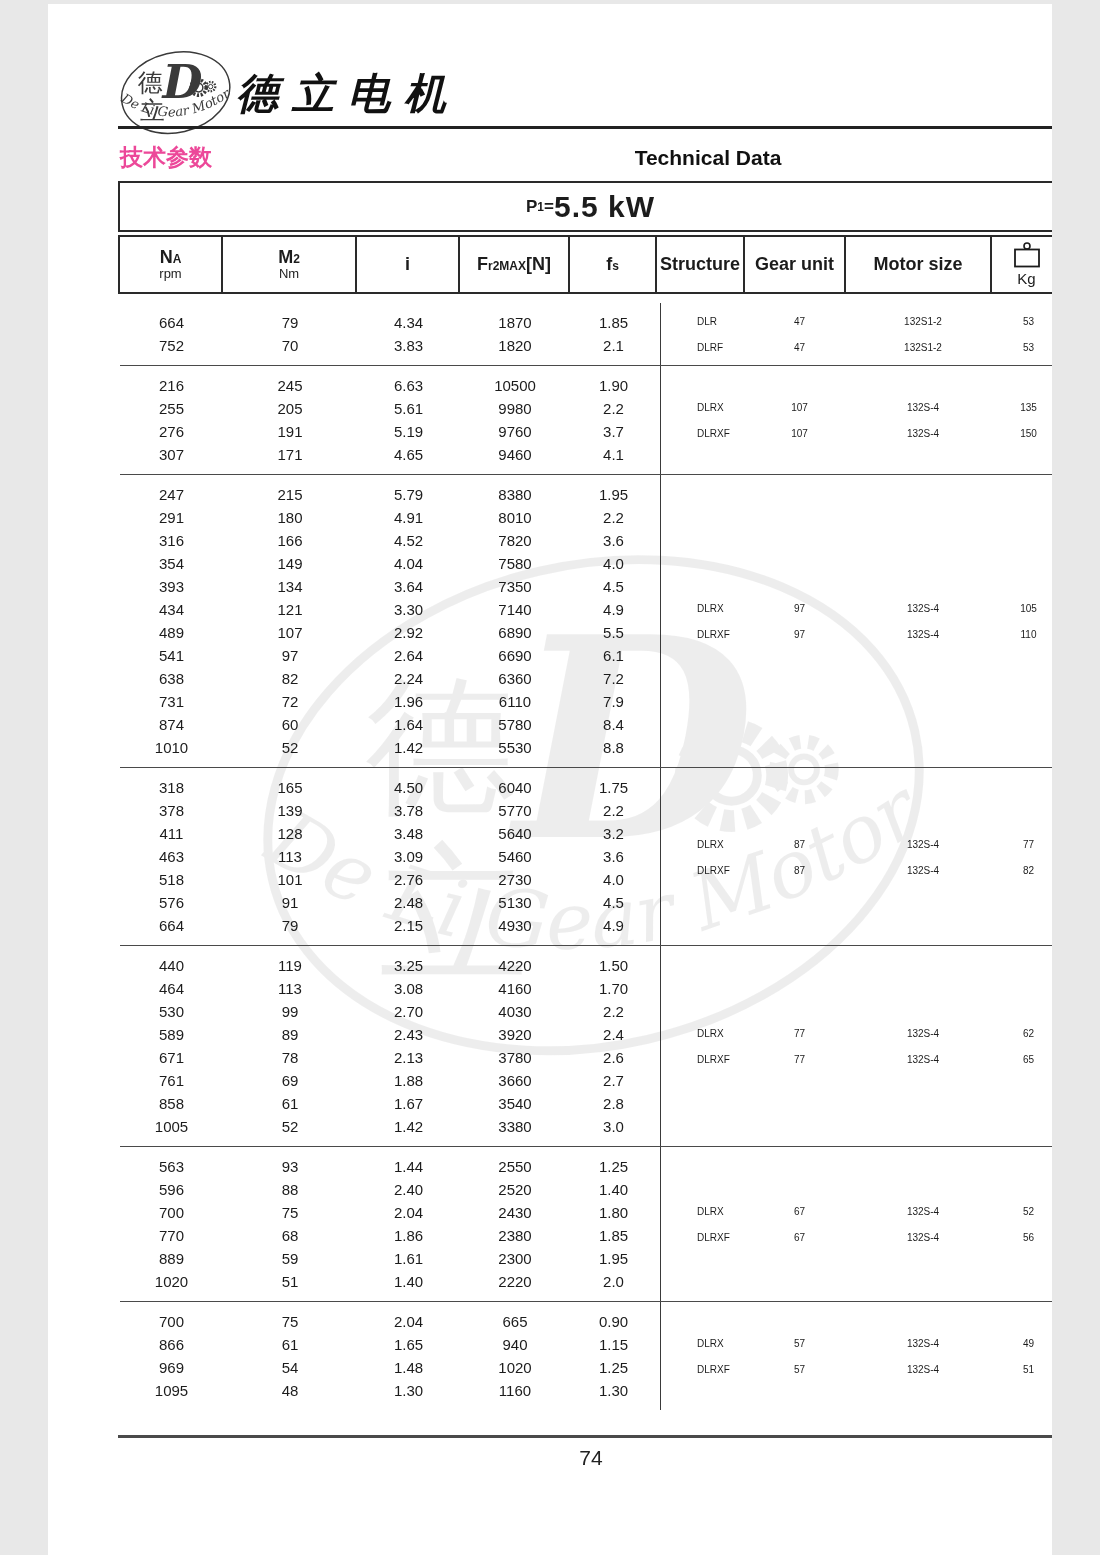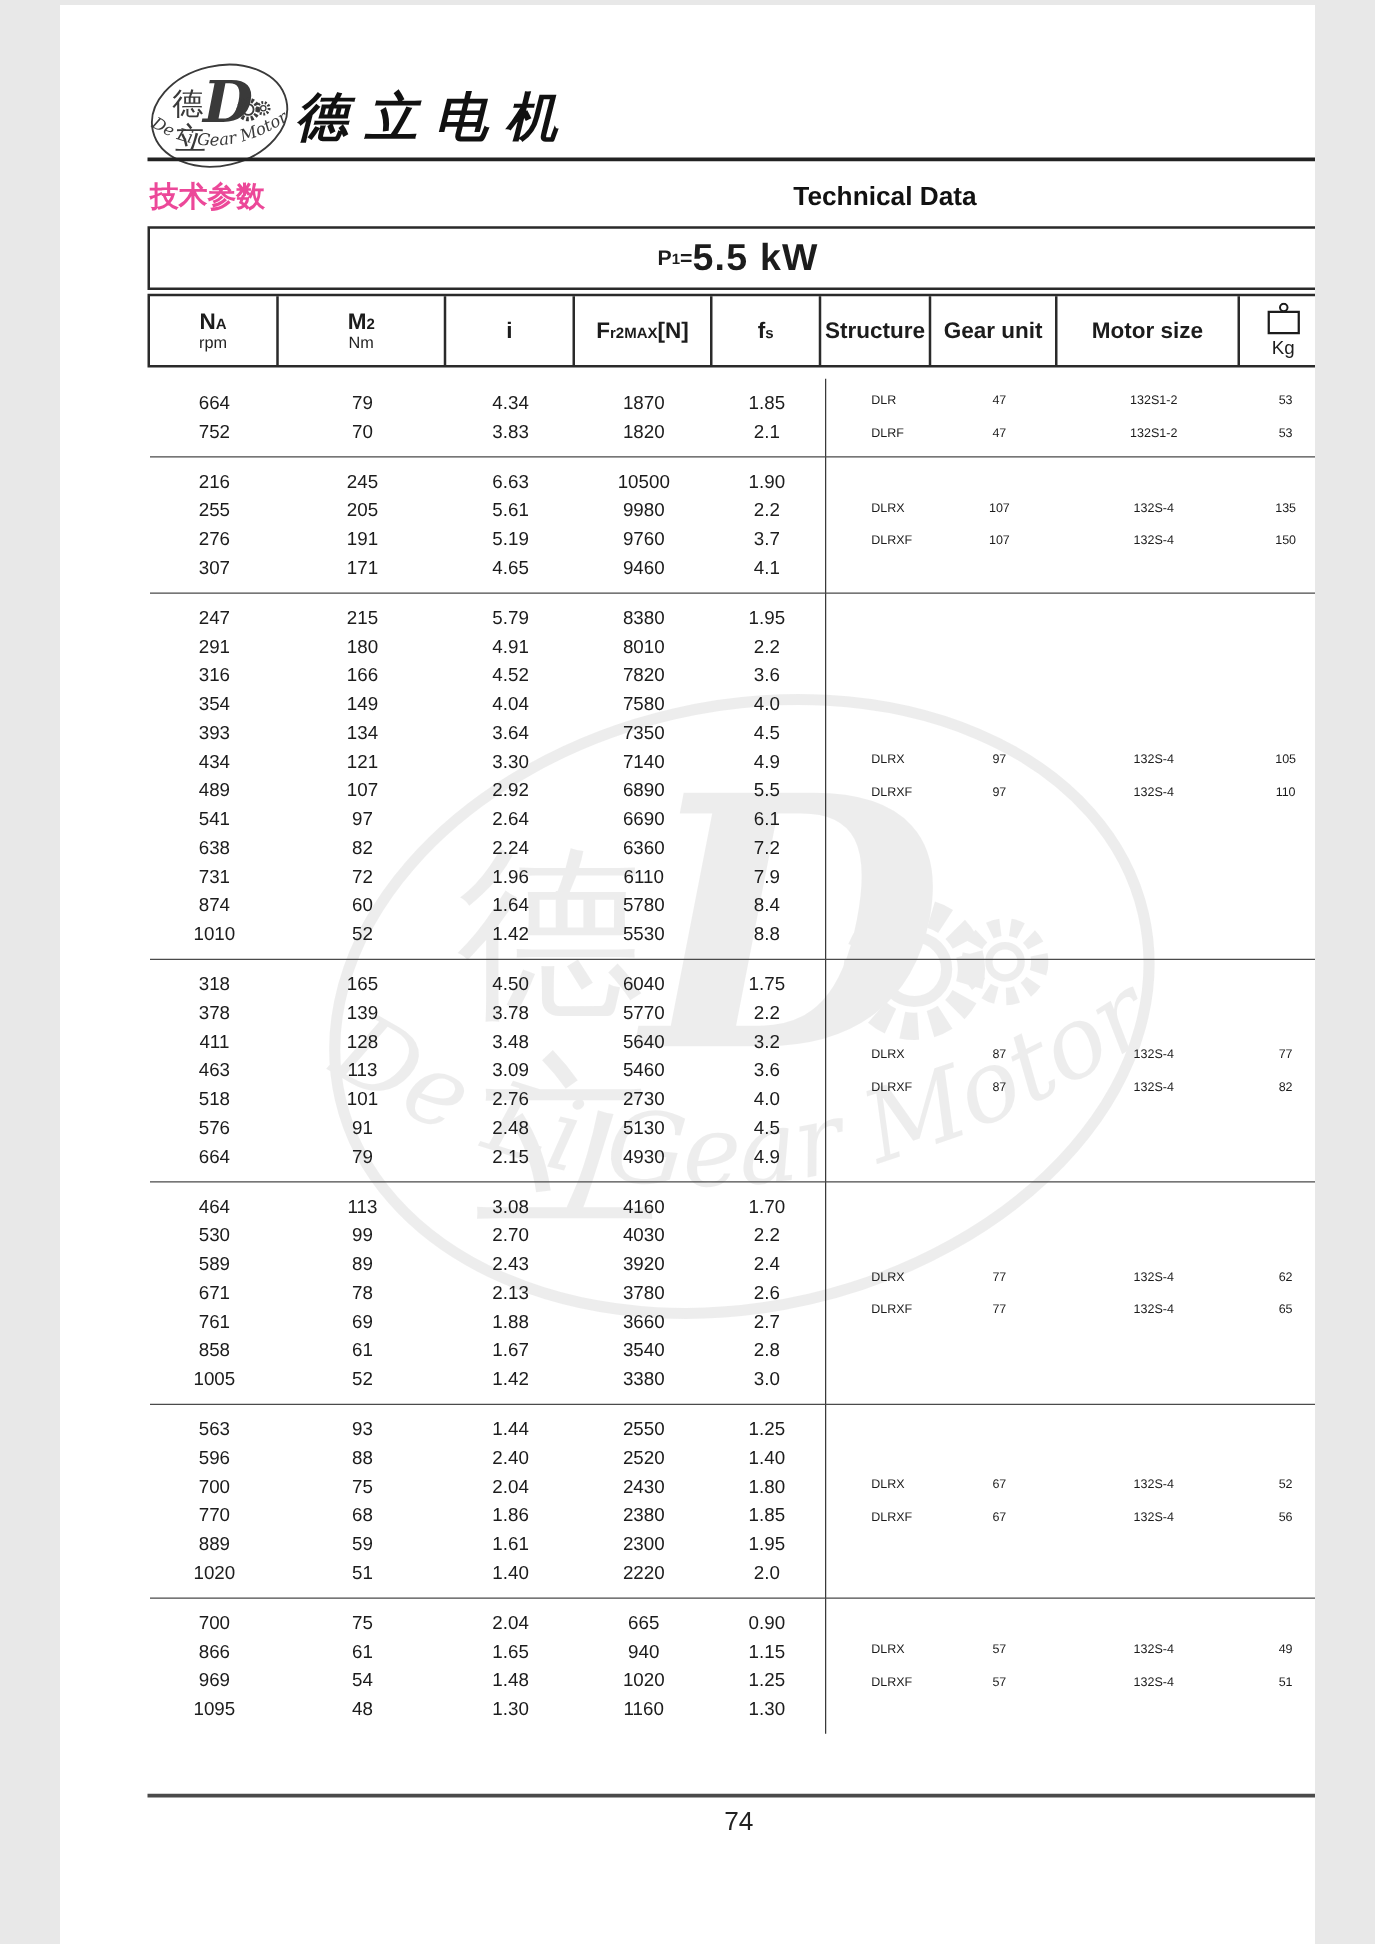--- a/index.html
+++ b/index.html
@@ -390,20 +390,27 @@
             <div class="struct-row">
               <span class="s-structure">DLRXF</span>
               <span class="s-gear">87</span>
               <span class="s-motor">132S-4</span>
               <span class="s-kg">82</span>
             </div>
           </div>
         </div>
         <div class="block">
           <div class="row">
+            <span>440</span>
+            <span>119</span>
+            <span>3.25</span>
+            <span>4220</span>
+            <span>1.50</span>
+          </div>
+          <div class="row">
             <span>464</span>
             <span>113</span>
             <span>3.08</span>
             <span>4160</span>
             <span>1.70</span>
           </div>
           <div class="row">
             <span>530</span>
             <span>99</span>
             <span>2.70</span>

